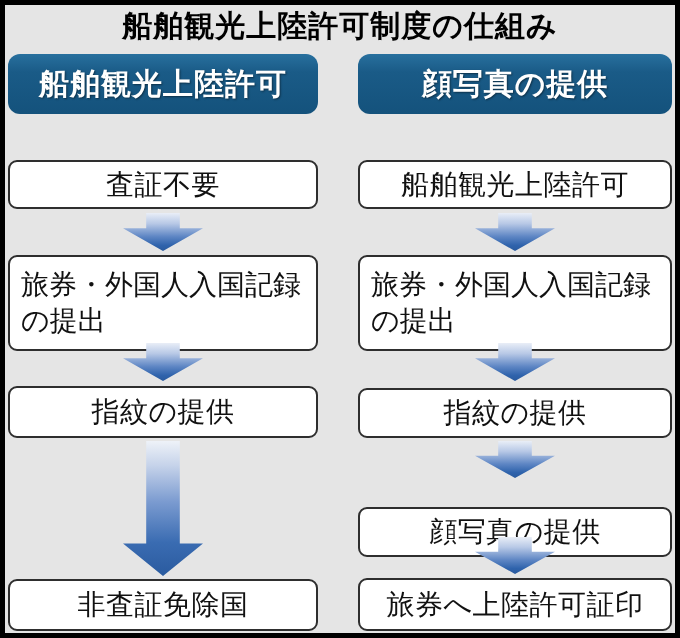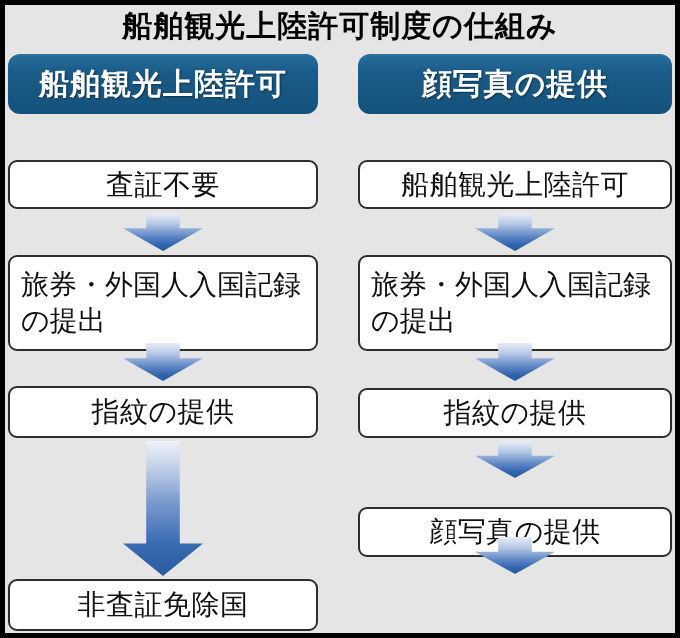--- a/index.html
+++ b/index.html
@@ -110,15 +110,16 @@
     <div class="step two-line r-s2">旅券・外国人入国記録
 の提出</div>
     <div class="arrow arrow-short r-a2"></div>
 
     <div class="step r-s3" style="top:383px;height:50px;">指紋の提供</div>
     <div class="arrow arrow-short r-a3"></div>
 
     <div class="step r-s4">顔写真の提供</div>
     <div class="arrow arrow-short r-a4"></div>
 
+    <div class="step r-s5">旅券へ上陸許可証印</div>
   </div>
 
 </div>
 
 </body></html>

